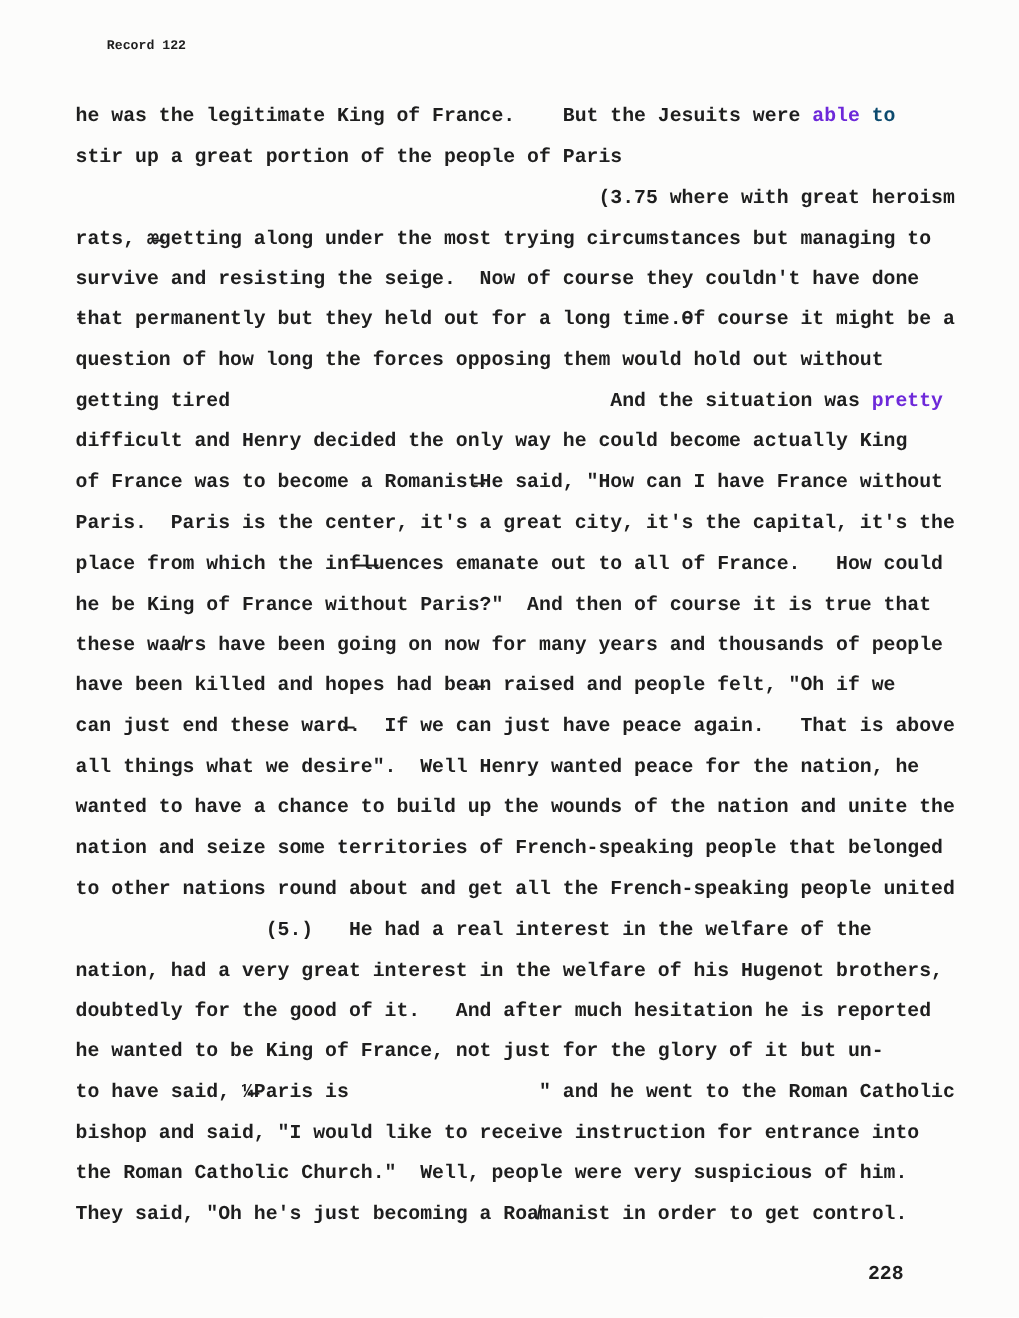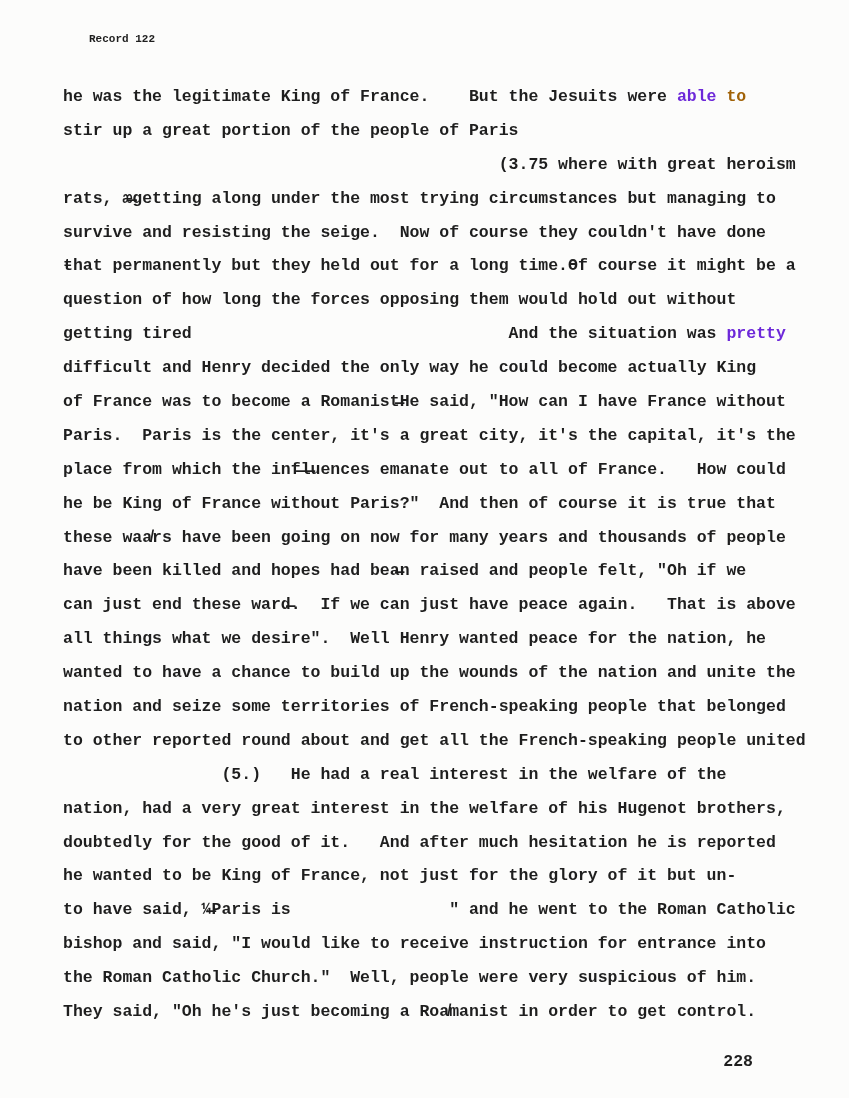--- a/index.html
+++ b/index.html
@@ -33,21 +33,21 @@
     width: 760px;
     font-size: 16.5px;
     line-height: 33.9px;
   }
   .doc-line {
     white-space: pre;
     height: 33.9px;
   }
   .seg-ink   { color: #1e1e1e; }
   .seg-faded { color: #6d28d9; }
-  .seg-red   { color: #a16207; }
+  .seg-red   { color: #0c4a6e; }
   .page-number {
     position: absolute;
     left: 63px;
     top: 1052px;
     width: 690px;
     text-align: right;
     font-size: 16.5px;
     white-space: pre;
   }
 </style>
@@ -70,21 +70,21 @@
       <div class="doc-line"><span class="seg-ink">of France was to become a Romanist̶He said, "How can I have France without</span></div>
       <div class="doc-line"><span class="seg-ink">Paris.  Paris is the center, it's a great city, it's the capital, it's the</span></div>
       <div class="doc-line"><span class="seg-ink">place from which the inf̶l̶uences emanate out to all of France.   How could</span></div>
       <div class="doc-line"><span class="seg-ink">he be King of France without Paris?"  And then of course it is true that</span></div>
       <div class="doc-line"><span class="seg-ink">these waa̸rs have been going on now for many years and thousands of people</span></div>
       <div class="doc-line"><span class="seg-ink">have been killed and hopes had bea̶n raised and people felt, "Oh if we</span></div>
       <div class="doc-line"><span class="seg-ink">can just end these ward̶.  If we can just have peace again.   That is above</span></div>
       <div class="doc-line"><span class="seg-ink">all things what we desire".  Well Henry wanted peace for the nation, he</span></div>
       <div class="doc-line"><span class="seg-ink">wanted to have a chance to build up the wounds of the nation and unite the</span></div>
       <div class="doc-line"><span class="seg-ink">nation and seize some territories of French-speaking people that belonged</span></div>
-      <div class="doc-line"><span class="seg-ink">to other reported round about and get all the French-speaking people united</span></div>
+      <div class="doc-line"><span class="seg-ink">to other nations round about and get all the French-speaking people united</span></div>
       <div class="doc-line"><span class="seg-ink">                (5.)   He had a real interest in the welfare of the</span></div>
       <div class="doc-line"><span class="seg-ink">nation, had a very great interest in the welfare of his Hugenot brothers,</span></div>
       <div class="doc-line"><span class="seg-ink">doubtedly for the good of it.   And after much hesitation he is reported</span></div>
       <div class="doc-line"><span class="seg-ink">he wanted to be King of France, not just for the glory of it but un-</span></div>
       <div class="doc-line"><span class="seg-ink">to have said, ¼̶Paris is                " and he went to the Roman Catholic</span></div>
       <div class="doc-line"><span class="seg-ink">bishop and said, "I would like to receive instruction for entrance into</span></div>
       <div class="doc-line"><span class="seg-ink">the Roman Catholic Church."  Well, people were very suspicious of him.</span></div>
       <div class="doc-line"><span class="seg-ink">They said, "Oh he's just becoming a Roa̸manist in order to get control.</span></div>
     </div>
 

